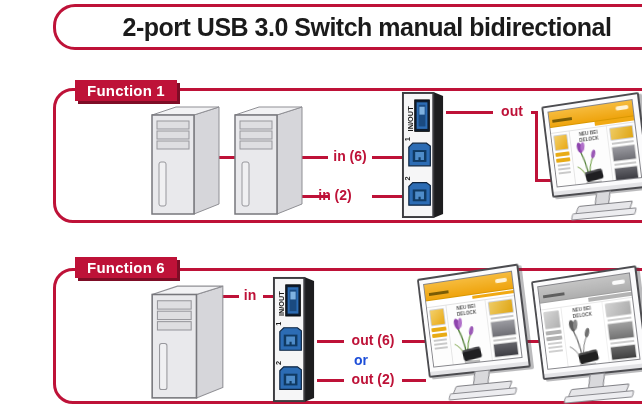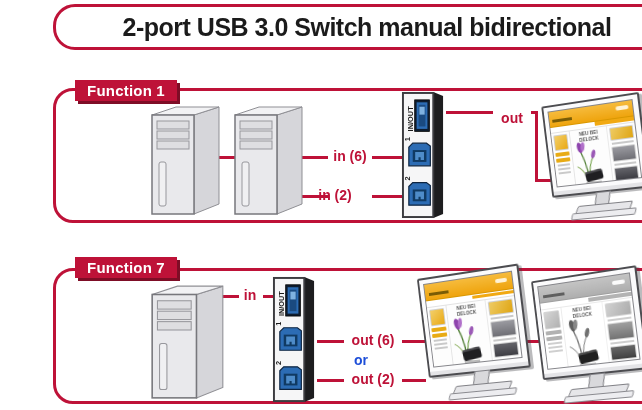--- a/index.html
+++ b/index.html
@@ -96,21 +96,21 @@
 
   <div class="hline" style="left:168px;top:156px;width:24px;"></div>
   <div class="hline" style="left:250px;top:156px;width:31px;"></div>
   <div class="hline" style="left:325px;top:156px;width:33px;"></div>
   <div class="linelabel" style="left:281px;top:148px;width:44px;">in (6)</div>
   <div class="hline" style="left:240px;top:195px;width:41px;"></div>
   <div class="hline" style="left:325px;top:195px;width:33px;"></div>
   <div class="linelabel" style="left:266px;top:187px;width:44px;">in (2)</div>
   <div class="hline" style="left:399px;top:111px;width:47px;"></div>
   <div class="hline" style="left:484px;top:111px;width:7px;"></div>
-  <div class="linelabel" style="left:446px;top:110px;width:38px;text-align:center;">out</div>
+  <div class="linelabel" style="left:446px;top:103px;width:38px;text-align:center;">out</div>
   <div class="vline" style="left:488px;top:111px;height:71px;"></div>
   <div class="hline" style="left:488px;top:179px;width:18px;"></div>
 
   <div class="dev" style="left:102px;top:104px;width:73px;height:113px;">
     <svg viewBox="0 0 73 113" width="100%" height="100%" preserveAspectRatio="none">
       <polygon points="45,11 70,3 70,100 45,110" fill="#d6d6da" stroke="#8f8f94" stroke-width="1"></polygon>
       <polygon points="3,11 27,3 70,3 45,11" fill="#f2f2f4" stroke="#8f8f94" stroke-width="1"></polygon>
       <rect x="3" y="11" width="42" height="99" fill="#e9e9ec" stroke="#77777c" stroke-width="1.5"></rect>
       <rect x="8" y="17" width="32" height="8" fill="#dedee1" stroke="#97979c" stroke-width="1"></rect>
       <rect x="8" y="27" width="32" height="8" fill="#dedee1" stroke="#97979c" stroke-width="1"></rect>
@@ -203,21 +203,21 @@
         </div>
       </div>
       <div class="neck"></div>
       <div class="base"></div>
       <div class="base2"></div>
     </div>
   </div>
 
   <div class="panel" id="panel2"></div>
   <div class="fn-box" id="fn2">
-    <span>Function 7</span>
+    <span>Function 6</span>
   </div>
 
   <div class="hline" style="left:175px;top:295px;width:17px;"></div>
   <div class="hline" style="left:216px;top:295px;width:11px;"></div>
   <div class="linelabel" style="left:190px;top:287px;width:26px;">in</div>
   <div class="hline" style="left:270px;top:340px;width:27px;"></div>
   <div class="hline" style="left:355px;top:340px;width:26px;"></div>
   <div class="linelabel" style="left:297px;top:332px;width:58px;">out (6)</div>
   <div class="linelabel gray" style="left:297px;top:352px;width:34px;">or</div>
   <div class="hline" style="left:270px;top:379px;width:27px;"></div>

